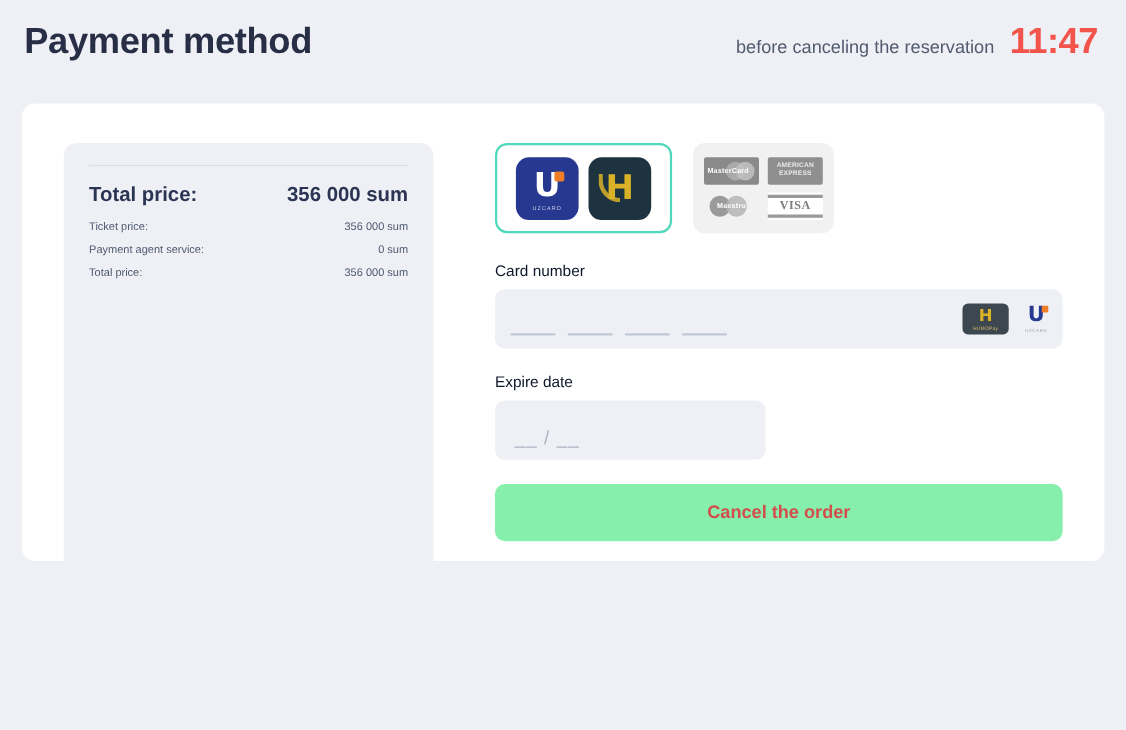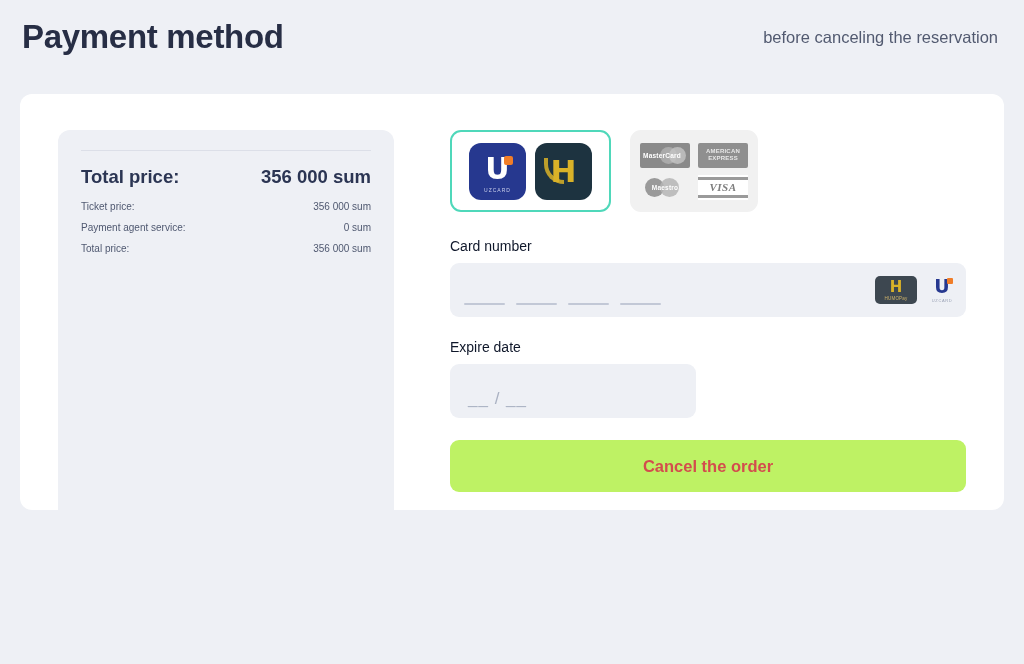--- a/index.html
+++ b/index.html
@@ -227,21 +227,21 @@
   }
   .brand-visa {
     background: #ffffff;
     flex-direction: column;
     justify-content: space-between;
     padding: 2px 0;
   }
   .brand-visa .v-bar { width: 100%; height: 3px; background: #9a9a9a; }
   .brand-visa .v-text {
     font-size: 11px; font-weight: bold;
-    color: #7d7d7d; font-style: italic;
+    color: #7d7d7d; 
     letter-spacing: .5px;
     font-family: "Liberation Serif", serif;
   }
 
   
   .field-group { margin-bottom: 22px; }
   .field-label {
     font-size: 14px;
     color: #0f172a;
     margin-bottom: 9px;
@@ -326,33 +326,34 @@
   .btn-pay {
     height: 52px;
     background: #a8a8a8;
     color: #ffffff;
     font-size: 16px;
     font-weight: bold;
     margin-bottom: 22px;
   }
   .btn-cancel {
     height: 52px;
-    background: #bef264;
+    background: #86efac;
     color: #d34d4d;
     font-size: 16.5px;
     font-weight: bold;
   }
 </style>
 </head>
 <body>
 
 <div class="header">
   <div class="page-title">Payment method</div>
   <div class="timer-wrap">
     <span class="timer-label">before canceling the reservation</span>
+    <span class="timer-value">11:47</span>
   </div>
 </div>
 
 <div class="main-card">
   <div class="content">
 
     <div class="summary">
       <div class="summary-divider"></div>
 
       <div class="row total">

